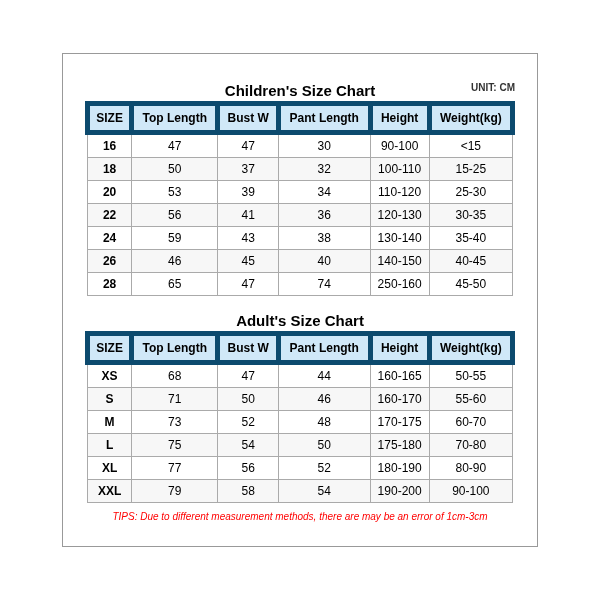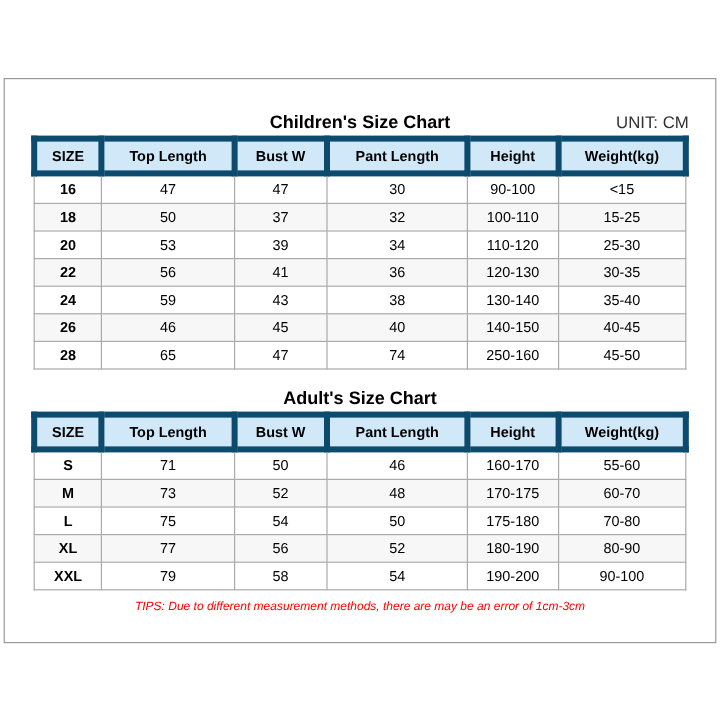--- a/index.html
+++ b/index.html
@@ -6,37 +6,37 @@
     body {
       width: 600px;
       height: 600px;
       background: #fff;
       font-family: Arial, sans-serif;
       display: flex;
       align-items: center;
       justify-content: center;
     }
     .container {
-      width: 594px;
+      width: 476px;
       border: 1px solid #999;
       padding: 22px;
     }
     .section-title {
       text-align: center;
       font-weight: bold;
       font-size: 15px;
       padding: 6px 0 2px 0;
       position: relative;
     }
     .unit-label {
       position: absolute;
       right: 0;
       top: 6px;
-      font-size: 14px;
-      font-weight: normal;
+      font-size: 10px;
+      font-weight: bold;
       color: #333;
     }
     table {
       width: 100%;
       border-collapse: collapse;
       margin-bottom: 4px;
     }
     th {
       background-color: #d0e8f8;
       border: 5px solid #0c4a6e;
@@ -159,20 +159,28 @@
       <tr>
         <th>SIZE</th>
         <th>Top Length</th>
         <th>Bust W</th>
         <th>Pant Length</th>
         <th>Height</th>
         <th>Weight(kg)</th>
       </tr>
     </thead>
     <tbody id="adult-tbody">
+    <tr>
+          <td class="size-cell">XS</td>
+          <td>68</td>
+          <td>47</td>
+          <td>44</td>
+          <td>160-165</td>
+          <td>50-55</td>
+        </tr>
         <tr>
           <td class="size-cell">S</td>
           <td>71</td>
           <td>50</td>
           <td>46</td>
           <td>160-170</td>
           <td>55-60</td>
         </tr>
         <tr>
           <td class="size-cell">M</td>

